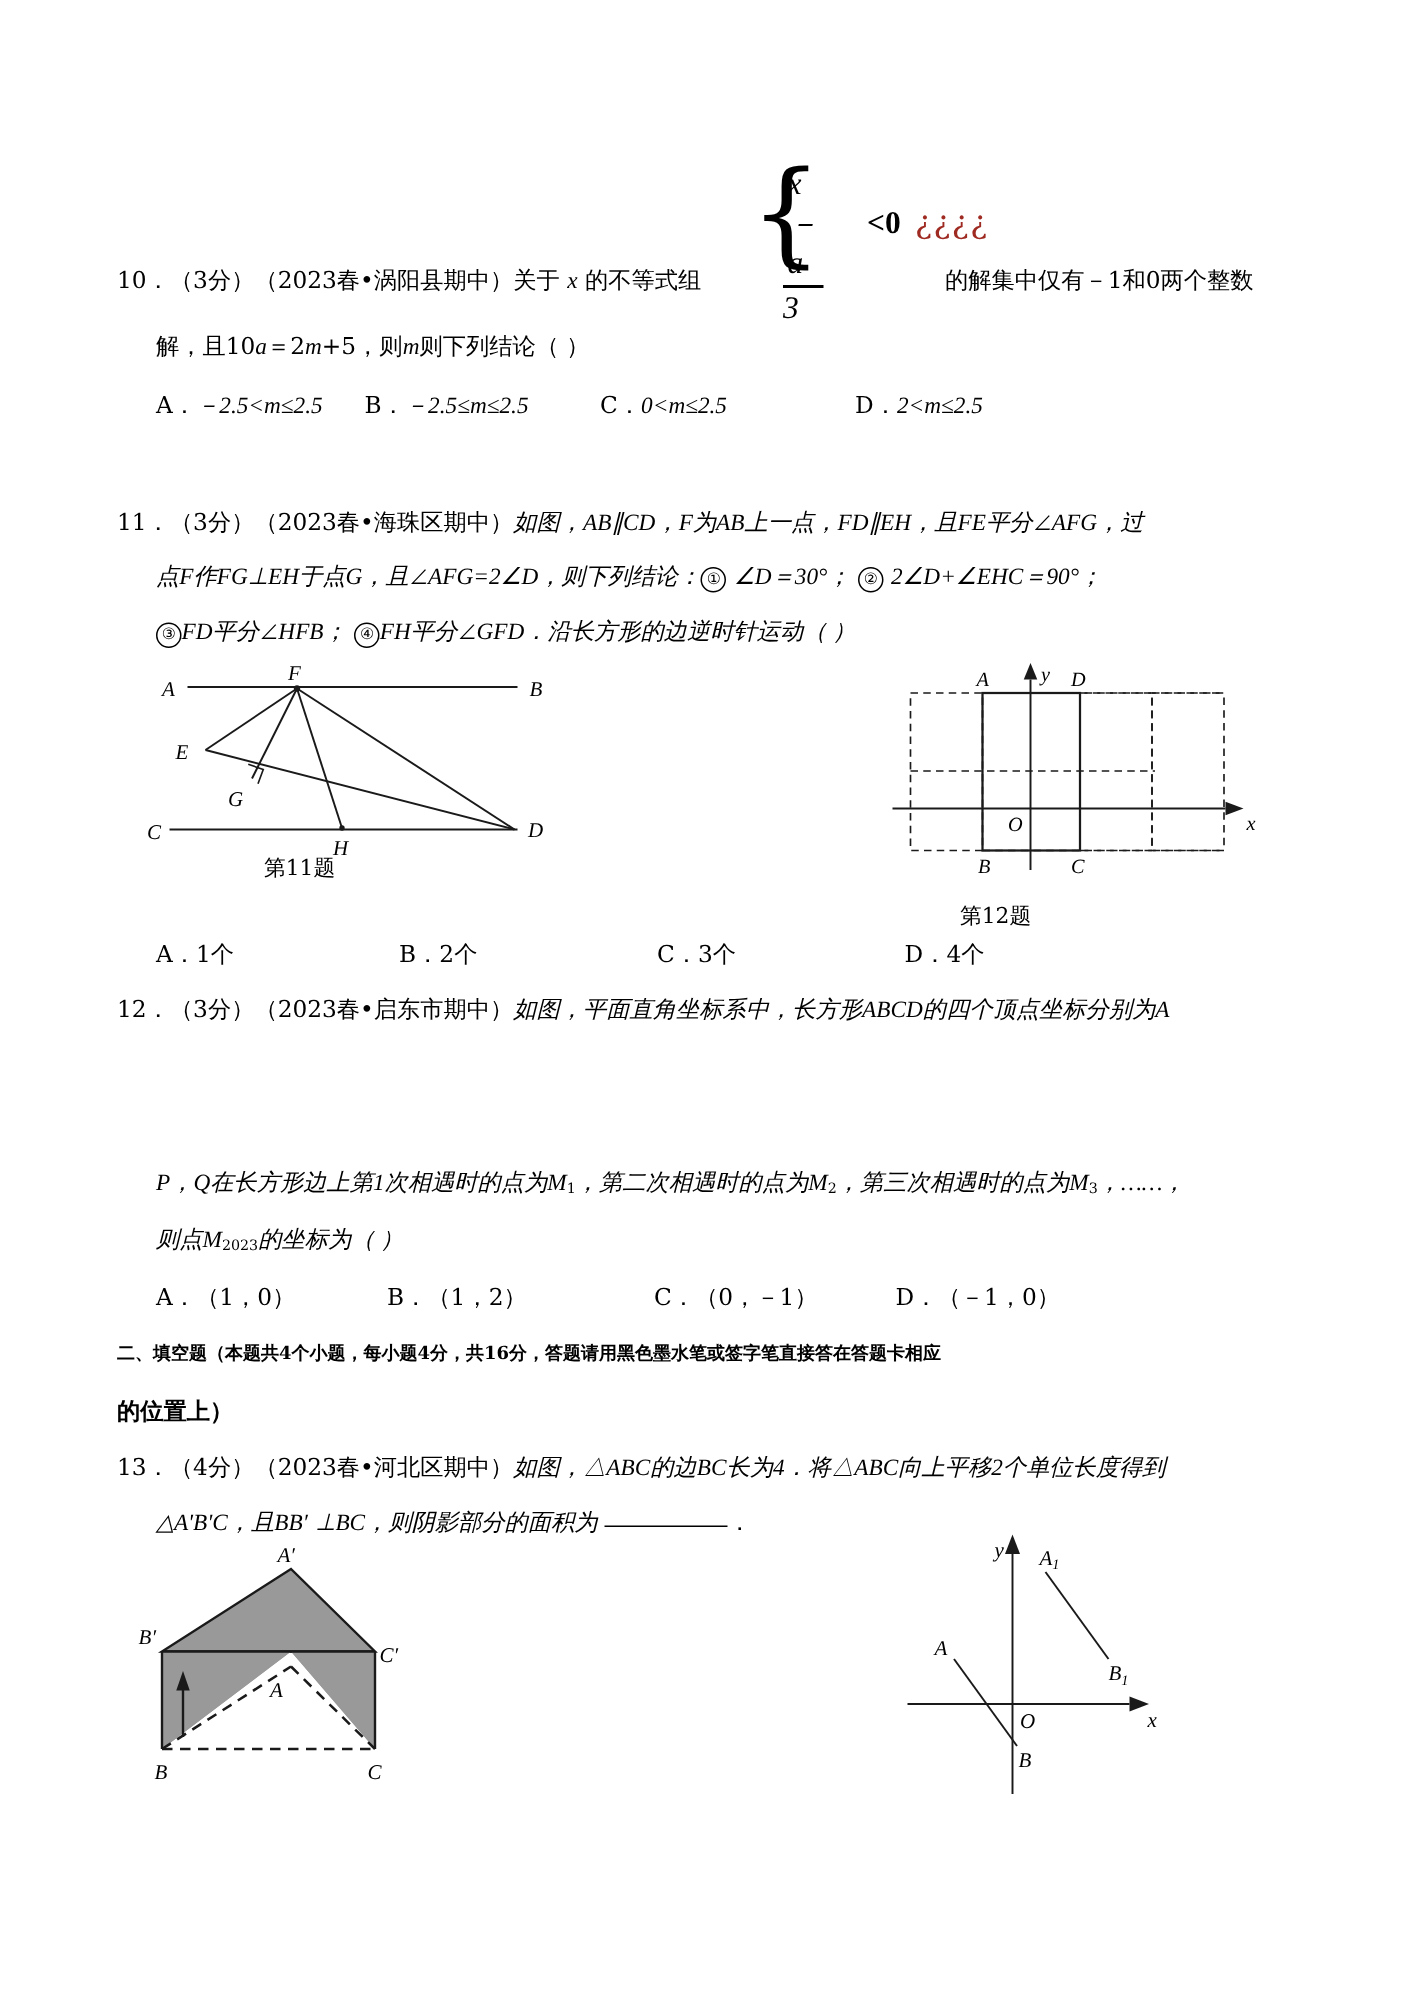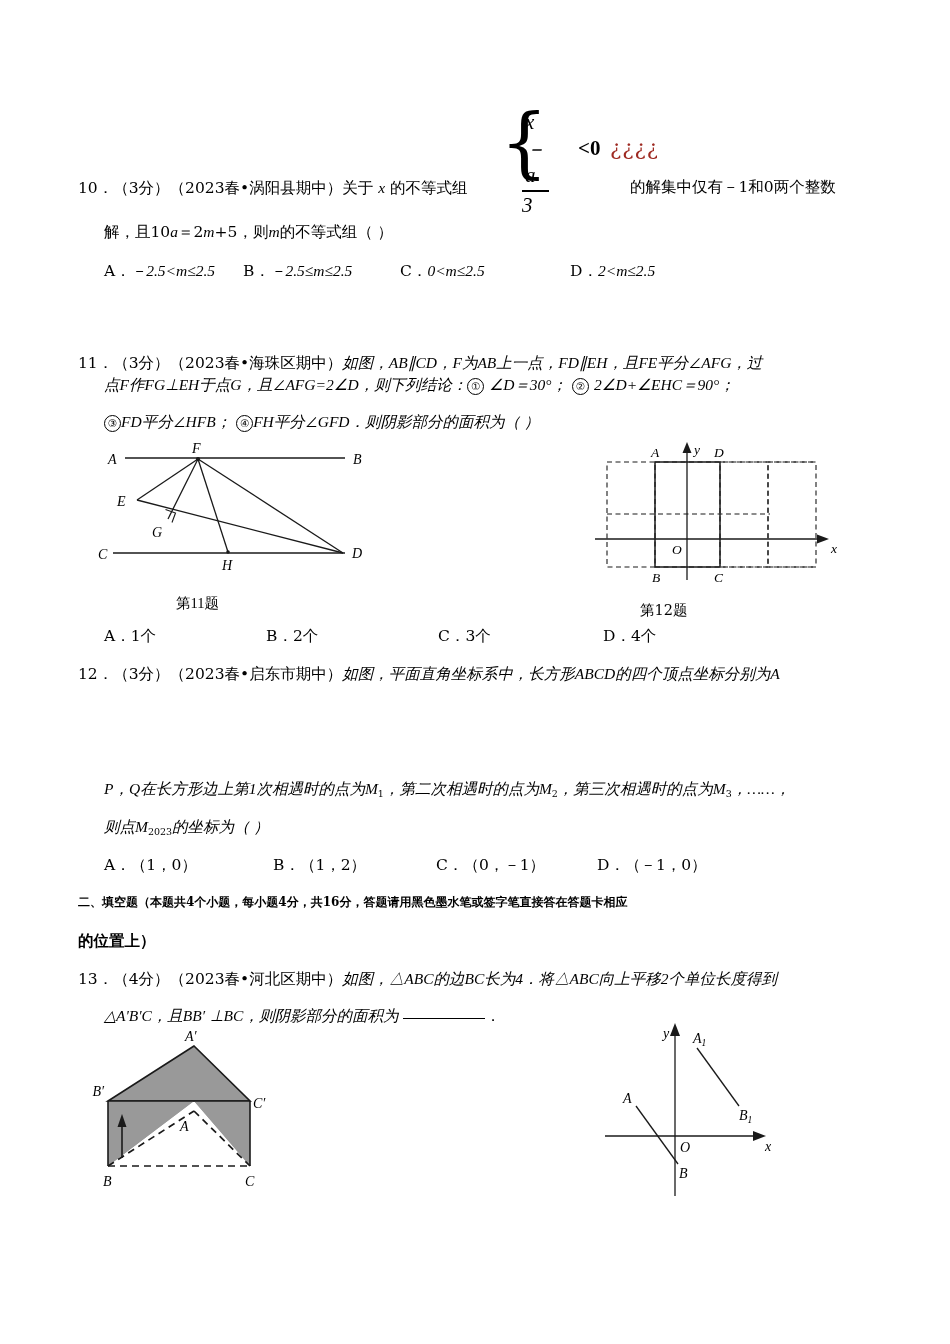--- a/index.html
+++ b/index.html
@@ -64,32 +64,32 @@
       <div class="num">x－a</div>
       <div class="bar"></div>
       <div class="den">3</div>
     </div>
     <span class="ltz">&lt;0</span>
     <span class="qmarks">¿¿¿¿</span>
   </div>
 
   <div class="ln cn" style="left:630px;top:180px;"><span>的解集中仅有－1和0两个整数</span></div>
 
-  <div class="ln cn" style="left:104px;top:224px;"><span>解，且10</span><span class="v">a</span><span>＝2</span><span class="v">m</span><span>+5，则</span><span class="v">m</span><span>的不等式组（      ）</span></div>
+  <div class="ln cn" style="left:104px;top:224px;"><span>解，且10</span><span class="v">a</span><span>＝2</span><span class="v">m</span><span>+5，则</span><span class="v">m</span><span>则下列结论（      ）</span></div>
 
   <div class="ln cn" style="left:104px;top:263px;"><span>A．</span><span class="v">－2.5&lt;m≤2.5</span></div>
   <div class="ln cn" style="left:243px;top:263px;"><span>B．</span><span class="v">－2.5≤m≤2.5</span></div>
   <div class="ln cn" style="left:400px;top:263px;"><span>C．</span><span class="v">0&lt;m≤2.5</span></div>
   <div class="ln cn" style="left:570px;top:263px;"><span>D．</span><span class="v">2&lt;m≤2.5</span></div>
 
-  <div class="ln cn" style="left:78px;top:355px;"><span>11．</span><span>（3分）</span><span>（2023春•海珠区期中）</span><span class="v">如图，AB∥CD，F为AB上一点，FD∥EH，且FE平分∠AFG，过</span></div>
+  <div class="ln cn" style="left:78px;top:341px;"><span>11．</span><span>（3分）</span><span>（2023春•海珠区期中）</span><span class="v">如图，AB∥CD，F为AB上一点，FD∥EH，且FE平分∠AFG，过</span></div>
 
   <div class="ln cn" style="left:104px;top:377px;"><span class="v">点F作FG⊥EH于点G，且∠AFG=2∠D，则下列结论：</span><span class="circ">①</span> <span class="v">∠D＝30°；</span> <span class="circ">②</span> <span class="v">2∠D+∠EHC＝90°；</span></div>
 
-  <div class="ln cn" style="left:104px;top:414px;"><span class="circ">③</span><span class="v">FD平分∠HFB；</span> <span class="circ">④</span><span class="v">FH平分∠GFD．则阴影部分的面积为（      ）</span></div>
+  <div class="ln cn" style="left:104px;top:414px;"><span class="circ">③</span><span class="v">FD平分∠HFB；</span> <span class="circ">④</span><span class="v">FH平分∠GFD．沿长方形的边逆时针运动（      ）</span></div>
 
   <div class="fig" style="left:95px;top:440px;">
     <svg width="280" height="135" viewBox="0 0 280 135">
 
       <line x1="30" y1="18" x2="250" y2="18" stroke="#1a1a1a" stroke-width="1.3"></line>
 
       <line x1="18" y1="113" x2="250" y2="113" stroke="#1a1a1a" stroke-width="1.3"></line>
 
       <line x1="103" y1="19" x2="42" y2="60" stroke="#1a1a1a" stroke-width="1.3"></line>
 
@@ -109,21 +109,21 @@
       <text x="13" y="24" font-size="14">A</text>
       <text x="258" y="24" font-size="14">B</text>
       <text x="3" y="119" font-size="14">C</text>
       <text x="257" y="118" font-size="14">D</text>
       <text x="22" y="66" font-size="14">E</text>
       <text x="97" y="13" font-size="14">F</text>
       <text x="57" y="97" font-size="14">G</text>
       <text x="127" y="130" font-size="14">H</text>
     </svg>
   </div>
-  <div class="cap cn" style="left:176px;top:594px;font-family:Liberation Serif, serif;">第11题</div>
+  <div class="cap cn" style="left:176px;top:569px;">第11题</div>
 
   <div class="fig" style="left:595px;top:440px;">
     <svg width="250" height="150" viewBox="0 0 250 150">
 
       <g stroke="#1a1a1a" stroke-width="1.1" fill="none" stroke-dasharray="5,3.5">
 
         <rect x="12" y="22" width="48" height="105"></rect>
 
         <line x1="12" y1="74" x2="175" y2="74"></line>
 
@@ -159,21 +159,21 @@
 
   <div class="ln cn" style="left:78px;top:666px;"><span>12．</span><span>（3分）</span><span>（2023春•启东市期中）</span><span class="v">如图，平面直角坐标系中，长方形ABCD的四个顶点坐标分别为A</span></div>
 
 
 
   <div class="ln cn" style="left:104px;top:781px;"><span class="v">P，Q在长方形边上第1次相遇时的点为M</span><sub class="s">1</sub><span class="v">，第二次相遇时的点为M</span><sub class="s">2</sub><span class="v">，第三次相遇时的点为M</span><sub class="s">3</sub><span class="v">，……，</span></div>
 
   <div class="ln cn" style="left:104px;top:819px;"><span class="v">则点M</span><sub class="s">2023</sub><span class="v">的坐标为（      ）</span></div>
 
   <div class="ln cn" style="left:104px;top:858px;"><span>A．</span><span>（1，0）</span></div>
-  <div class="ln cn" style="left:273px;top:858px;"><span>B．</span><span>（1，2）</span></div>
+  <div class="ln cn" style="left:258px;top:858px;"><span>B．</span><span>（1，2）</span></div>
   <div class="ln cn" style="left:436px;top:858px;"><span>C．</span><span>（0，－1）</span></div>
   <div class="ln cn" style="left:597px;top:858px;"><span>D．</span><span>（－1，0）</span></div>
 
   <div class="ln cn bold" style="left:78px;top:896px;font-size:12px;">二、填空题（本题共4个小题，每小题4分，共16分，答题请用黑色墨水笔或签字笔直接答在答题卡相应</div>
   <div class="ln cn bold" style="left:78px;top:933px;font-size:15.5px;">的位置上）</div>
 
   <div class="ln cn" style="left:78px;top:971px;"><span>13．</span><span>（4分）</span><span>（2023春•河北区期中）</span><span class="v">如图，△ABC的边BC长为4．将△ABC向上平移2个单位长度得到</span></div>
 
   <div class="ln cn" style="left:104px;top:1008px;"><span class="v">△A'B'C，且BB′</span> <span class="v">⊥BC，则阴影部分的面积为</span> <span class="blank" style="width:82px;"></span><span>．</span></div>
 

